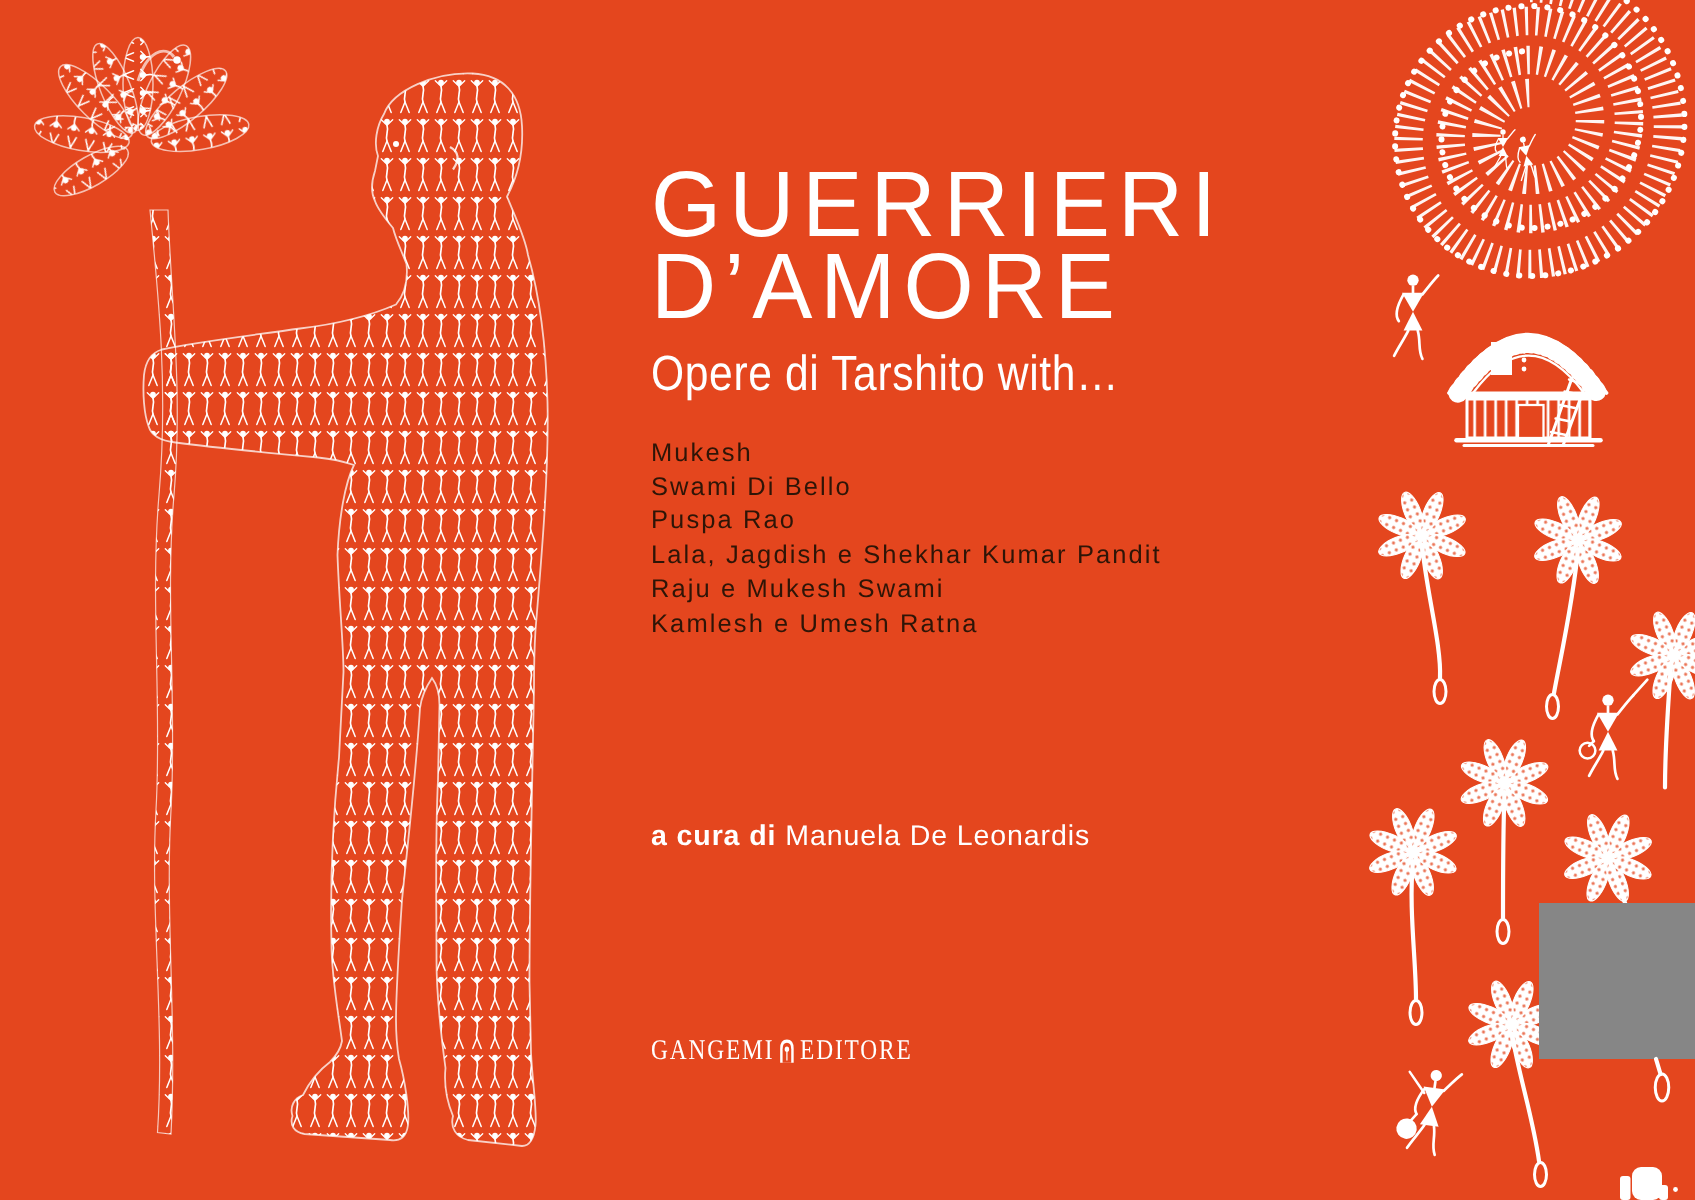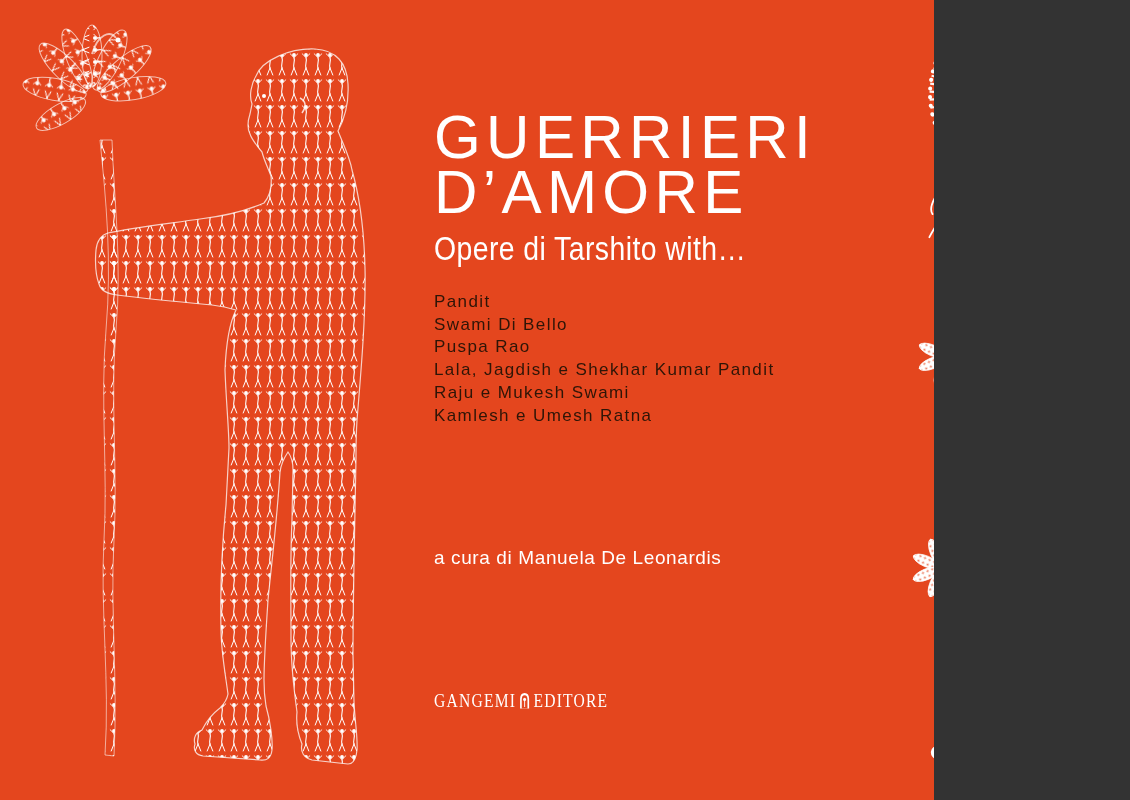--- a/index.html
+++ b/index.html
@@ -1,17 +1,17 @@
 <!DOCTYPE html>
 <html><head>
 <meta charset="utf-8">
 <style>
   html,body{margin:0;padding:0;background:#333;}
   .stage{
-    position:relative; width:934px; height:800px; overflow:hidden;
+    position:relative; width:1130px; height:800px; overflow:hidden;
     background:#e4461e;
     font-family:"Liberation Sans", sans-serif;
   }
   .stage svg{display:block;}
   .art{position:absolute; top:0; left:0; pointer-events:none;}
   .title-line{
     position:absolute; left:434px; color:#fff;
     font-size:62px; line-height:1; letter-spacing:5.5px; font-weight:400;
     transform:scaleX(.97); transform-origin:left top; white-space:nowrap;
   }
@@ -23,21 +23,21 @@
     transform:scaleX(.86); transform-origin:left top; white-space:nowrap;
   }
   .names{
     position:absolute; left:434px; top:291px; color:#2e1507;
     font-size:17px; line-height:22.7px; letter-spacing:1.4px; white-space:nowrap;
   }
   .curator{
     position:absolute; left:434px; top:547px; color:#fff;
     font-size:19px; letter-spacing:.6px; white-space:nowrap;
   }
-  .curator .prefix{font-weight:normal; margin-right:6px;}
+  .curator .prefix{font-weight:bold; margin-right:6px;}
   .publisher{
     position:absolute; left:434px; top:690px; color:#fff;
     font-family:"Liberation Serif", serif; font-size:19px; letter-spacing:1.5px;
     transform:scaleX(.82); transform-origin:left top;
     display:flex; align-items:center; white-space:nowrap;
   }
   .publisher .emblem{margin:0 4px 2px 4px;}
 </style>
 </head>
 <body>
@@ -241,21 +241,21 @@
       <rect x="1106" y="790" width="6" height="10" rx="2"></rect>
       <circle cx="1117" cy="793" r="1.6"></circle>
     </g>
   </svg>
 
   <div class="title-line l1">GUERRIERI</div>
   <div class="title-line l2">D’AMORE</div>
   <div class="subtitle">Opere di Tarshito with…</div>
 
   <div class="names">
-    <div>Pandit</div>
+    <div>Mukesh</div>
     <div>Swami Di Bello</div>
     <div>Puspa Rao</div>
     <div>Lala, Jagdish e Shekhar Kumar Pandit</div>
     <div>Raju e Mukesh Swami</div>
     <div>Kamlesh e Umesh Ratna</div>
   </div>
 
   <div class="curator">
     <span class="prefix">a cura di</span><span>Manuela De Leonardis</span>
   </div>

